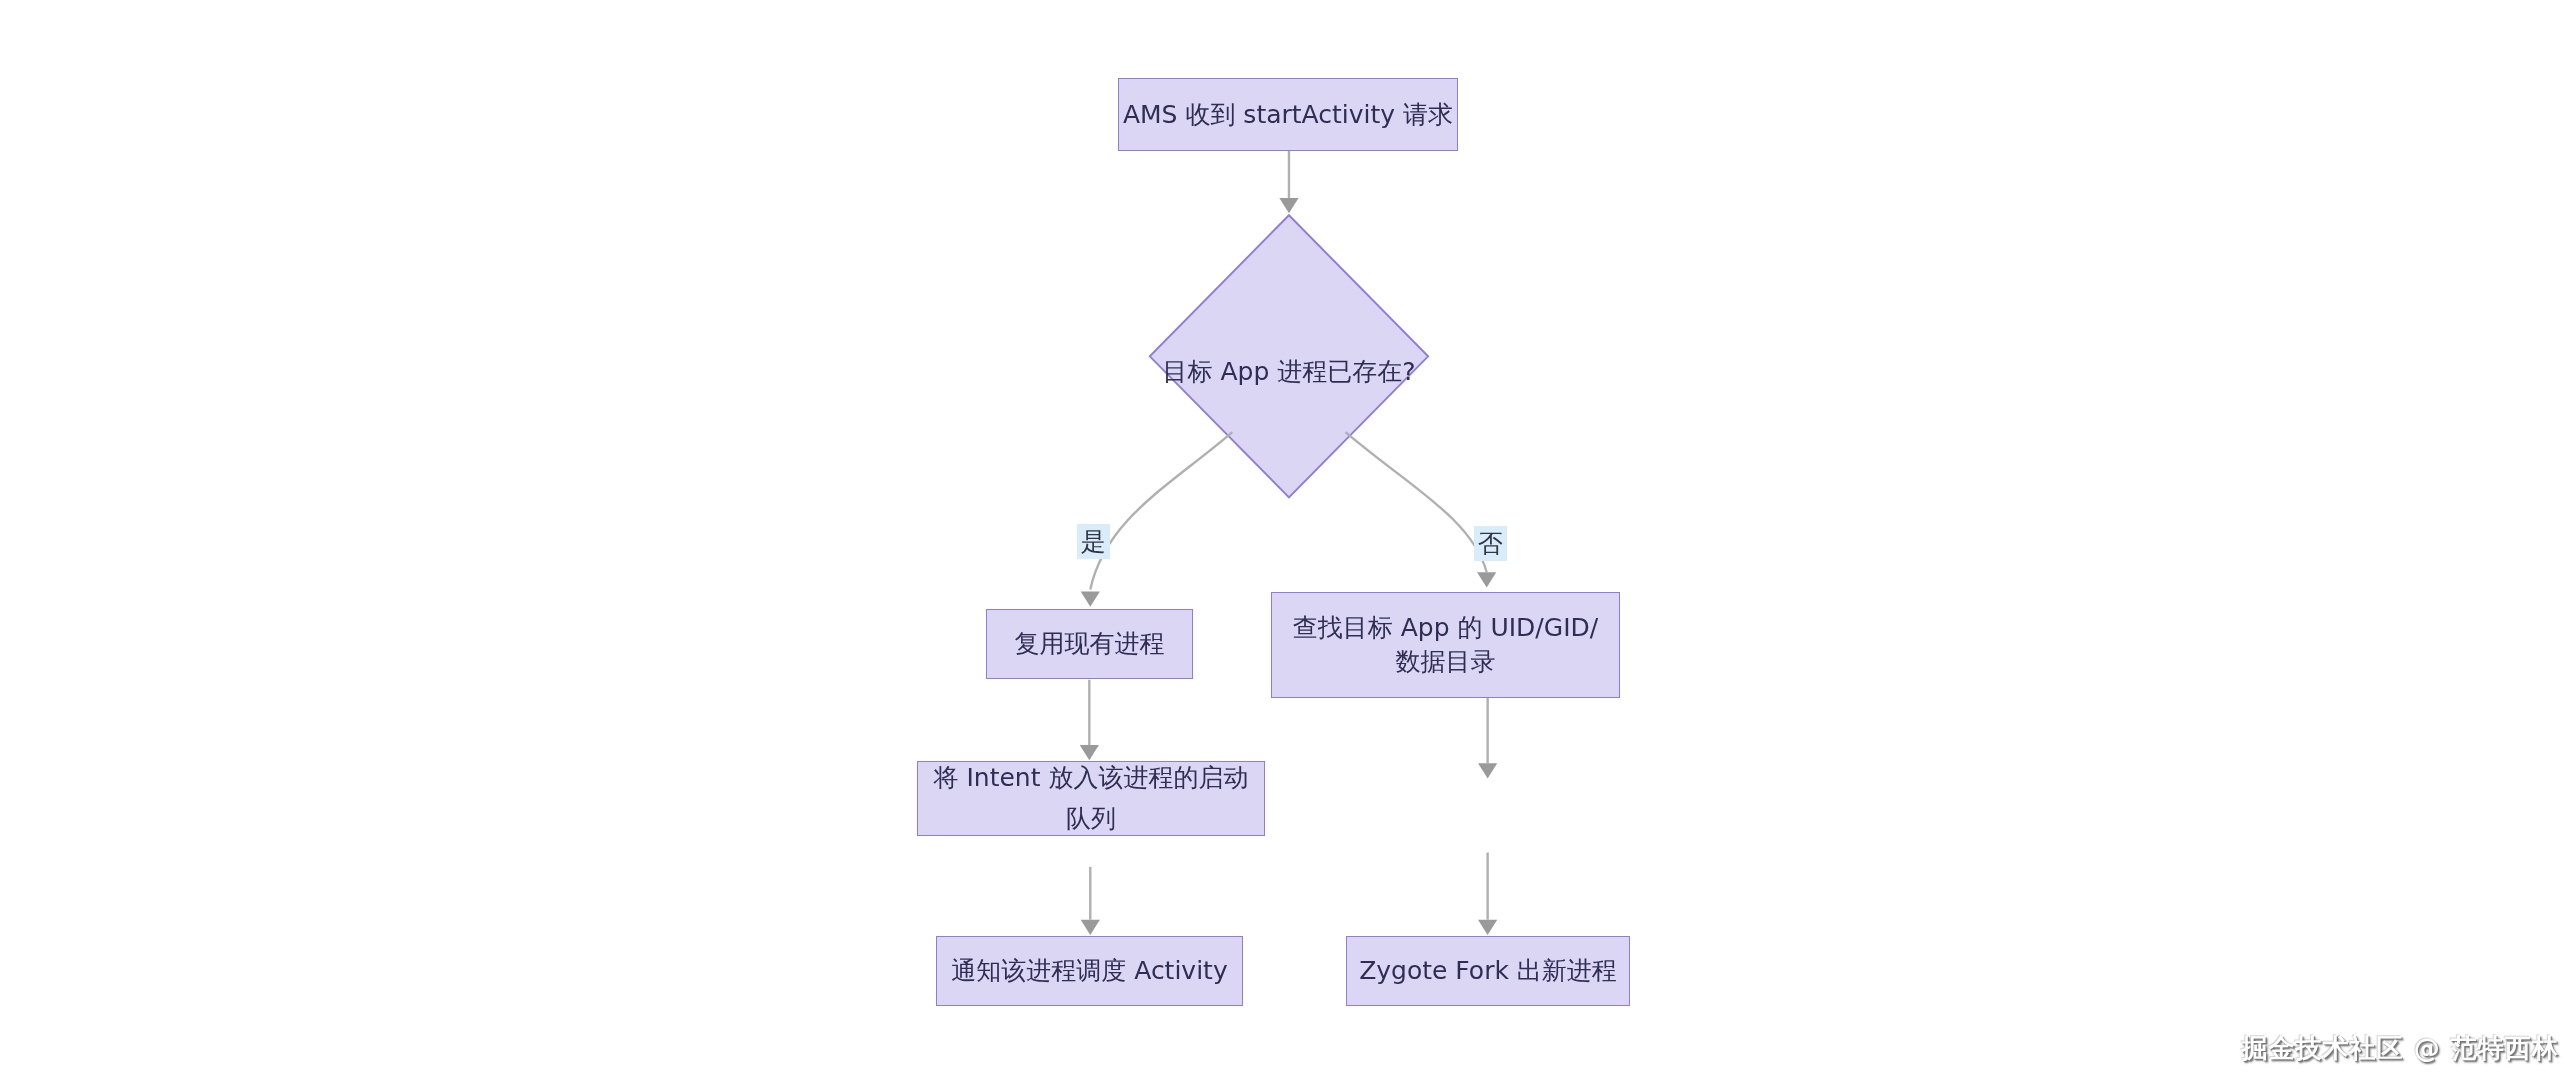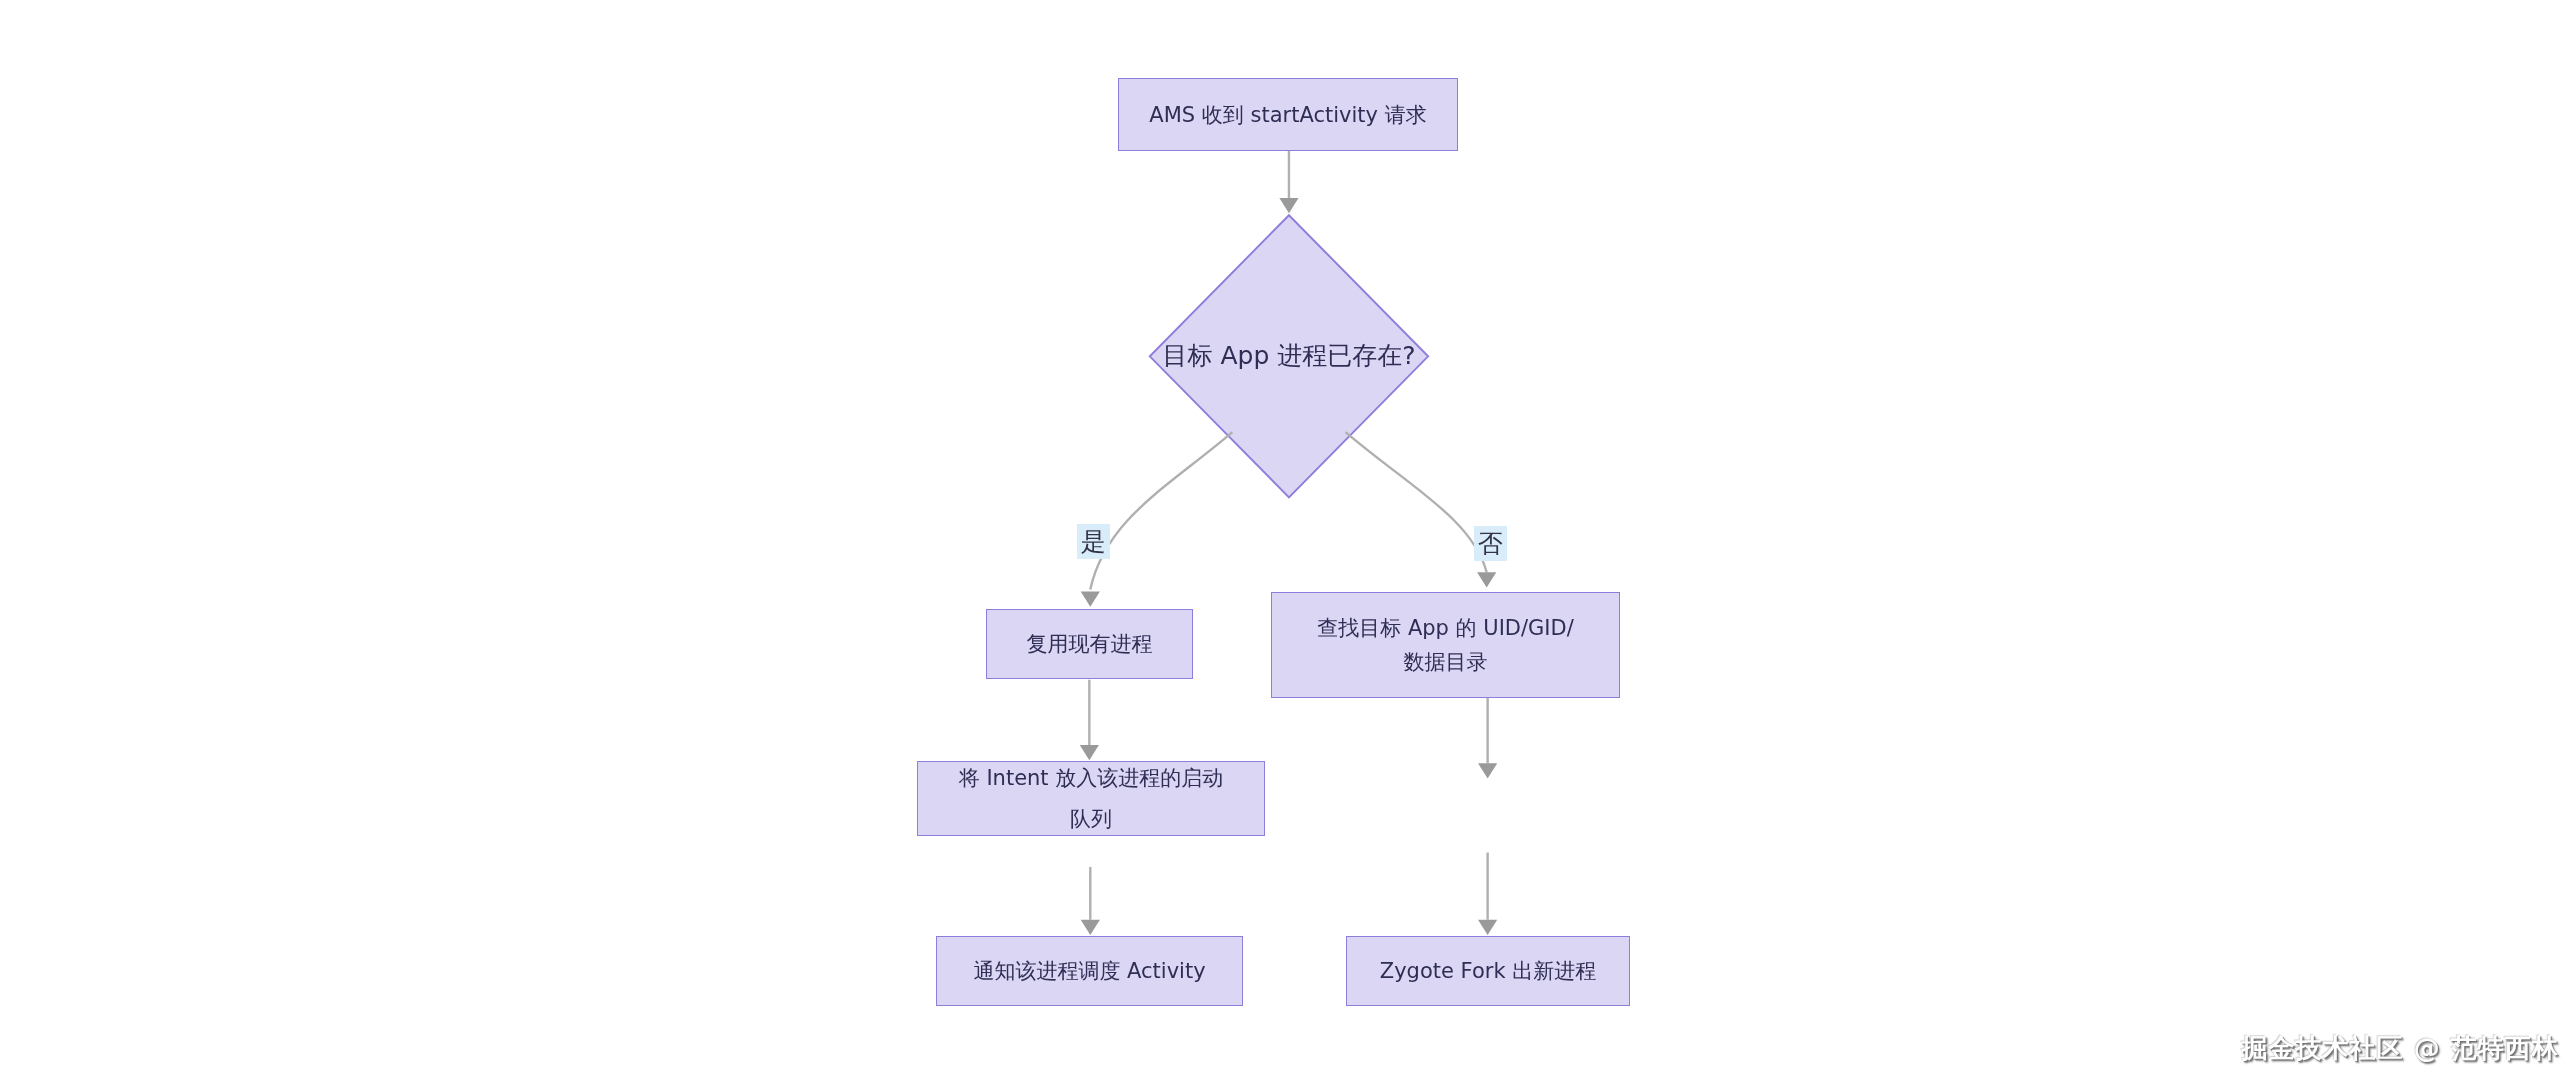--- a/index.html
+++ b/index.html
@@ -23,21 +23,21 @@
     width: 2576px;
     height: 1085px;
     z-index: 1;
   }
   .node {
     position: absolute;
     box-sizing: border-box;
     background: #dcd6f5;
     border: 1.9px solid #8f7cdb;
     color: #2e2e54;
-    font-size: 21px;
+    font-size: 25px;
     line-height: 34px;
     display: flex;
     flex-direction: column;
     align-items: center;
     justify-content: center;
     text-align: center;
     z-index: 2;
   }
   .diamond-text {
     position: absolute;
@@ -118,21 +118,21 @@
     <polygon class="arrowhead" points="1540,795 1560,795 1550,811"></polygon>
 
     <path class="edge-path" d="M1550 888 L1550 958"></path>
     <polygon class="arrowhead" points="1540,958 1560,958 1550,974"></polygon>
   </svg>
 
   <div class="node" style="left:1118px; top:78px; width:340px; height:73px;">
     <span>AMS 收到 startActivity 请求</span>
   </div>
 
-  <div class="diamond-text" style="left:1150px; top:322px; width:278px; height:67px;">
+  <div class="diamond-text" style="left:1150px; top:322px; width:278px; height:67px;align-items:flex-end;">
     <span>目标 App 进程已存在?</span>
   </div>
 
   <div class="edge-label" style="left:1077px; top:524px;">
     <span>是</span>
   </div>
 
   <div class="edge-label" style="left:1474px; top:526px;">
     <span>否</span>
   </div>

